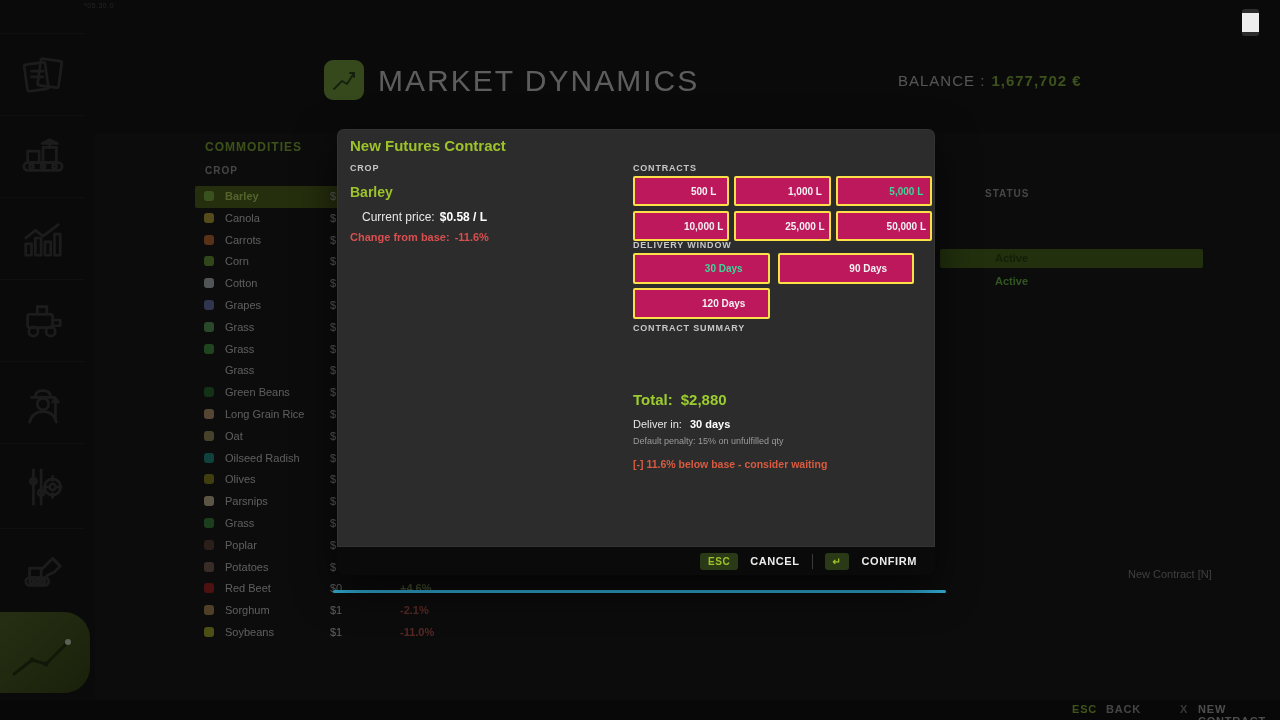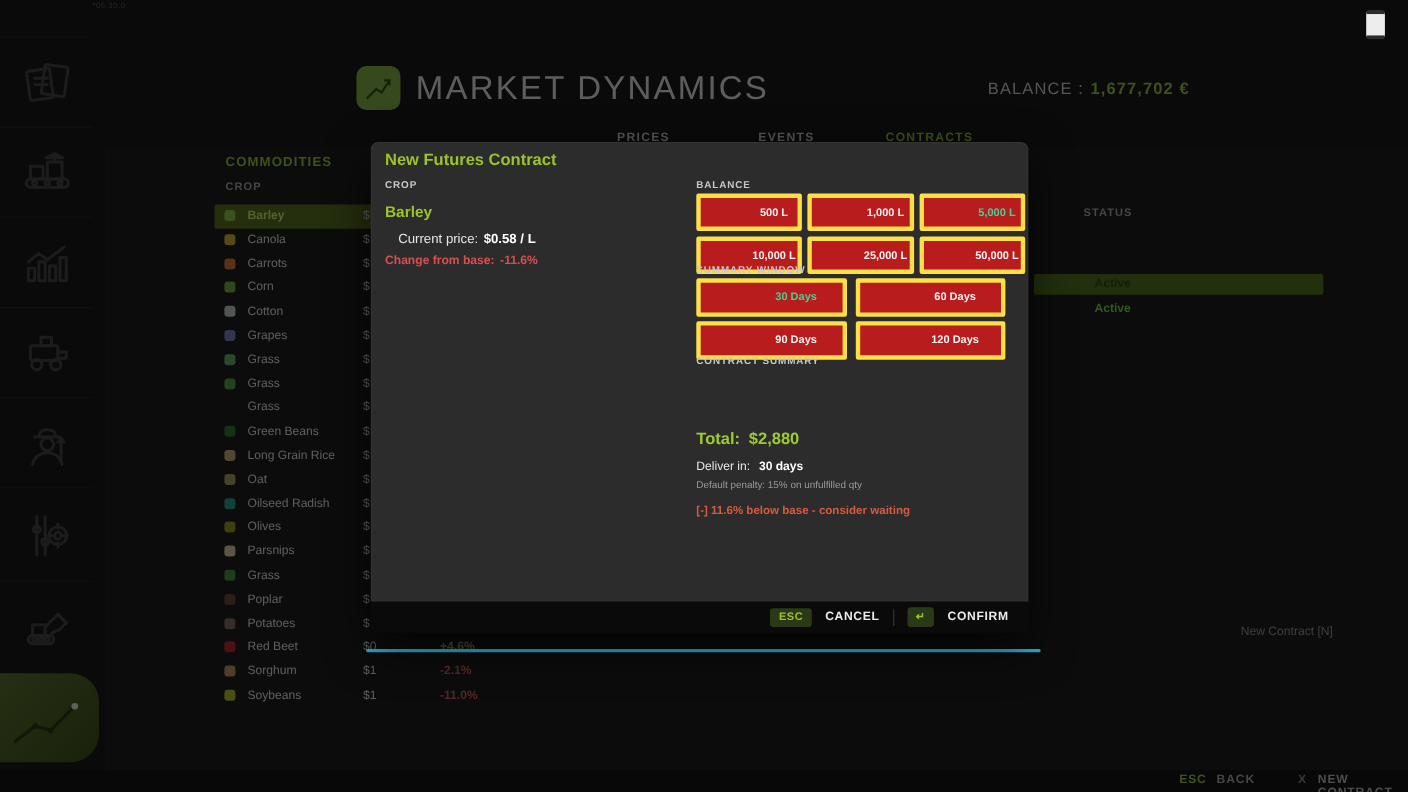--- a/index.html
+++ b/index.html
@@ -77,21 +77,21 @@
   .micro-label{position:absolute;font-size:9px;font-weight:bold;letter-spacing:.8px;color:#c7c7c7;}
   .crop-label{left:12px;top:33px;}
   .crop-big-name{position:absolute;left:12px;top:54px;font-size:14px;font-weight:bold;color:#9dc32b;}
   .price-line{position:absolute;left:24px;top:80px;font-size:12px;color:#e6e6e6;}
   .price-line .v{font-weight:bold;color:#fff;margin-left:5px;}
   .change-line{position:absolute;left:12px;top:101px;font-size:11px;font-weight:bold;color:#d94f4f;}
   .change-line .v{margin-left:5px;}
 
   .qty-label{left:295px;top:33px;}
   .qty-grid{position:absolute;left:295px;top:46px;width:299px;display:grid;grid-template-columns:repeat(3,1fr);gap:5px;}
-  .opt-btn{height:26px;background:#b91c1c;border:4px solid #fde047;border-radius:2px;
+  .opt-btn{height:26px;background:#be185d;border:2px solid #fde047;border-radius:2px;
            font-size:10px;font-weight:bold;color:#f2f2f2;display:flex;align-items:center;justify-content:center;
            font-family:"Liberation Sans",sans-serif;padding-left:45px;}
   .opt-btn.selected{color:#3ed598;}
   .dw-label{left:295px;top:110px;}
   .dw-grid{position:absolute;left:295px;top:123px;width:281px;display:grid;grid-template-columns:repeat(2,1fr);gap:4px 8px;}
   .dw-grid .opt-btn{height:27px;}
 
   .sum-label{left:295px;top:193px;}
   .sum-rows{position:absolute;left:295px;top:209px;font-size:11px;color:#e2e2e2;}
   .sum-row{height:16px;}
@@ -206,28 +206,20 @@
     <svg viewBox="0 0 40 40">
         <polyline points="10,29 18,21 23,24 30,13"></polyline>
         <polyline points="26,13 30,13 30,17"></polyline>
       </svg>
   </div>
   <div class="page-title">MARKET DYNAMICS</div>
   <div class="balance">
     <span class="lbl">BALANCE :</span><span class="val">1,677,702 €</span>
   </div>
 
-  <div class="tabs">
-
-      <div class="tab">PRICES</div>
-
-      <div class="tab">EVENTS</div>
-
-      <div class="tab active">CONTRACTS</div>
-    </div>
 
   <div class="content-band"></div>
   <div class="commodities-title">COMMODITIES</div>
   <div class="crop-header">CROP</div>
 
   <div class="commodity-list">
 
       <div class="commodity-row selected">
         <span class="crop-dot" style="background: rgb(139, 195, 74);"></span>
         <span class="crop-name">Barley</span>
@@ -401,42 +393,41 @@
 
       <div class="micro-label crop-label">CROP</div>
       <div class="crop-big-name">Barley</div>
       <div class="price-line">
         <span>Current price:</span><span class="v">$0.58 / L</span>
       </div>
       <div class="change-line">
         <span>Change from base:</span><span class="v">-11.6%</span>
       </div>
 
-      <div class="micro-label qty-label">BALANCE</div>
+      <div class="micro-label qty-label">CONTRACTS</div>
       <div class="qty-grid">
 
           <div class="opt-btn">500 L</div>
 
           <div class="opt-btn">1,000 L</div>
 
           <div class="opt-btn selected">5,000 L</div>
 
           <div class="opt-btn">10,000 L</div>
 
           <div class="opt-btn">25,000 L</div>
 
           <div class="opt-btn">50,000 L</div>
         </div>
 
-      <div class="micro-label dw-label">SUMMARY WINDOW</div>
+      <div class="micro-label dw-label">DELIVERY WINDOW</div>
       <div class="dw-grid">
 
           <div class="opt-btn selected">30 Days</div>
 
-          <div class="opt-btn">60 Days</div>
 
           <div class="opt-btn">90 Days</div>
 
           <div class="opt-btn">120 Days</div>
         </div>
 
       <div class="micro-label sum-label">CONTRACT SUMMARY</div>
 
       <div class="total-line">
         <span>Total:</span><span class="v">$2,880</span>

